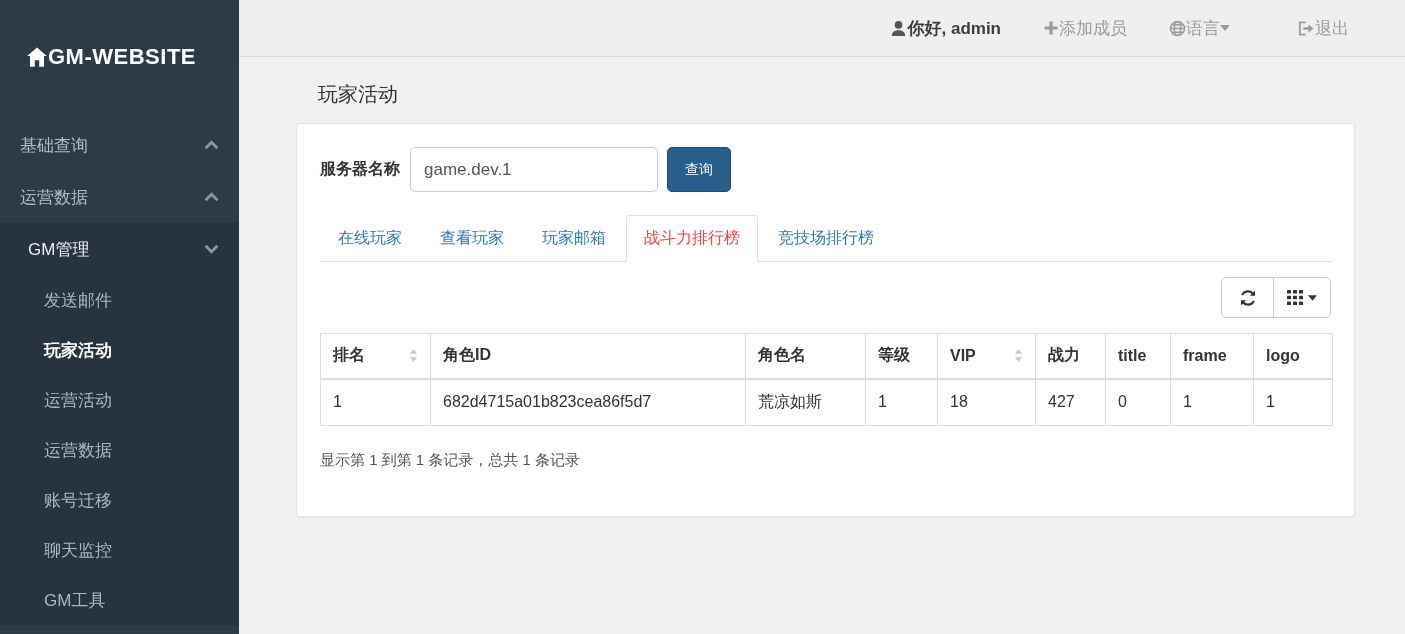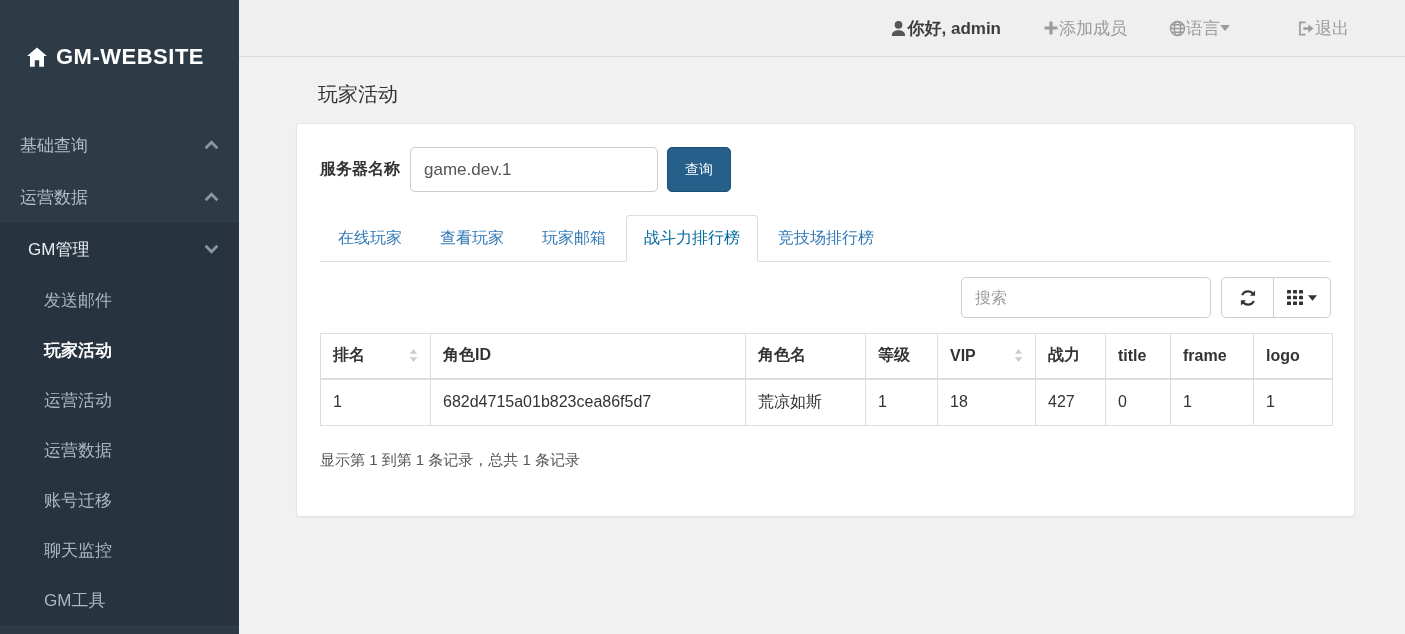--- a/index.html
+++ b/index.html
@@ -8,21 +8,21 @@
     font-family:"Liberation Sans","DejaVu Sans",sans-serif;
     background:#f1f1f1; color:#333; position:relative;
   }
 
   
   .sidebar {
     position:absolute; left:0; top:0; width:239px; height:634px;
     background:#2d3b47; z-index:10;
   }
   .brand {
-    display:flex; align-items:center; gap:8px;
+    display:flex; align-items:center; gap:0;
     padding:44px 8px 0 26px; color:#fff; font-size:22px; font-weight:bold;
     letter-spacing:.5px; cursor:pointer;
   }
   .side-menu { margin-top:49px; }
   .menu-item {
     height:52px; display:flex; align-items:center; justify-content:space-between;
     padding:0 20px 0 20px; color:#b0bec7; font-size:17px; cursor:pointer;
   }
   .menu-section { background:#27333e; }
   .menu-section > .menu-item { padding-left:28px; color:#e8eef2; }
@@ -74,21 +74,21 @@
   }
 
   
   .tabs { margin-top:23px; display:flex; border-bottom:1px solid #ddd; }
   .tab {
     padding:12px 17px; font-size:16px; color:#337ab7; cursor:pointer;
     border:1px solid transparent; border-radius:4px 4px 0 0;
     margin-bottom:-1px; margin-right:2px; white-space:nowrap;
   }
   .tab.active {
-    color:#0369a1; background:#fff; border-color:#ddd #ddd transparent;
+    color:#ef4444; background:#fff; border-color:#ddd #ddd transparent;
     cursor:default;
   }
 
   
   .toolbar { margin-top:15px; display:flex; justify-content:flex-end; align-items:center; }
   .search-input {
     width:250px; height:41px; border:1px solid #ccc; border-radius:5px;
     padding:0 13px; font-size:16px; color:#555; outline:none; font-family:inherit;
   }
   .search-input::placeholder { color:#9e9e9e; }
@@ -223,21 +223,20 @@
 
     <div class="tabs">
       <div class="tab">在线玩家</div>
       <div class="tab">查看玩家</div>
       <div class="tab">玩家邮箱</div>
       <div class="tab active">战斗力排行榜</div>
       <div class="tab">竞技场排行榜</div>
     </div>
 
     <div class="toolbar">
-      <input class="search-input" type="text" placeholder="搜索" style="">
       <div class="btn-group">
         <div class="tool-btn">
           <span>
             <svg width="18" height="18" viewBox="0 0 16 16" fill="#333">
                 <path d="M8 3.1a4.9 4.9 0 0 0-4.4 2.7l-1.7-.8A6.9 6.9 0 0 1 8 1.2c1.8 0 3.4.7 4.6 1.8L14.3 1.4V6H9.7l1.6-1.6A4.9 4.9 0 0 0 8 3.1zM8 12.9a4.9 4.9 0 0 0 4.4-2.7l1.7.8A6.9 6.9 0 0 1 8 14.8a6.9 6.9 0 0 1-4.6-1.8l-1.7 1.6V10h4.6l-1.6 1.6c.9.8 2 1.3 3.3 1.3z"></path>
               </svg>
           </span>
         </div>
         <div class="tool-btn">
           <span>

